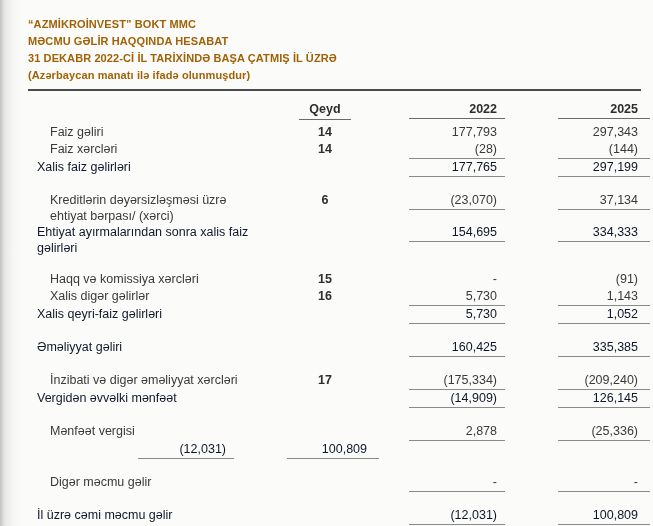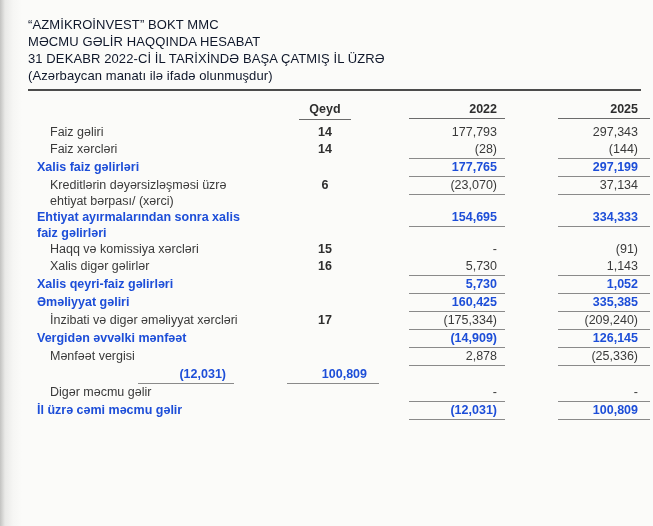--- a/index.html
+++ b/index.html
@@ -16,24 +16,24 @@
     width: 100%; height: 100%;
     padding: 16px 3px 0 28px;
   }
   
   .doc-header {
     width: 613px;
     border-bottom: 2px solid #4c4c4c;
     padding-bottom: 5px;
   }
   .doc-header div {
-    font-weight: 400;
-    font-size: 13px;
+    font-weight: 700;
+    font-size: 11px;
     line-height: 17px;
-    color: #0f172a;
+    color: #a16207;
     letter-spacing: 0.1px;
   }
   
   .row {
     display: flex;
     align-items: baseline;
     font-size: 12.5px;
     line-height: 16px;
     gap: 40px;
   }
@@ -41,25 +41,25 @@
   .note { width: 52px; text-align: center; font-weight: 700; color: #2e2e2e; box-sizing: border-box; }
   .val  { text-align: right; box-sizing: border-box; padding-right: 8px; padding-bottom: 1px; }
   .v22  { width: 96px; margin-left: 18px; }
   .v21  { width: 92px; margin-left: 13px; padding-right: 12px; }
 
   .head { margin-top: 10px; }
   .head .hcell { font-weight: 700; color: #2e2e2e; border-bottom: 1.5px solid #6b6b6b; }
   .head .note.hcell { padding-bottom: 2px; }
 
   .item .lbl { padding-left: 22px; }
-  .subtotal .lbl, .subtotal .val { font-weight: 700; color: #1d4ed8; }
+  .subtotal .lbl, .subtotal .val { font-weight: 400; color: #0f172a; }
 
   .rule .val { border-bottom: 1px solid #8a8a8a; }
   .first { margin-top: 4px; }
-  .gap   { }
+  .gap   { margin-top: 15px; }
 </style>
 </head>
 <body>
 
 <div class="page">
 
   <div class="doc-header">
     <div>“AZMİKROİNVEST” BOKT MMC</div>
     <div>MƏCMU GƏLİR HAQQINDA HESABAT</div>
     <div>31 DEKABR 2022-Cİ İL TARİXİNDƏ BAŞA ÇATMIŞ İL ÜZRƏ</div>

